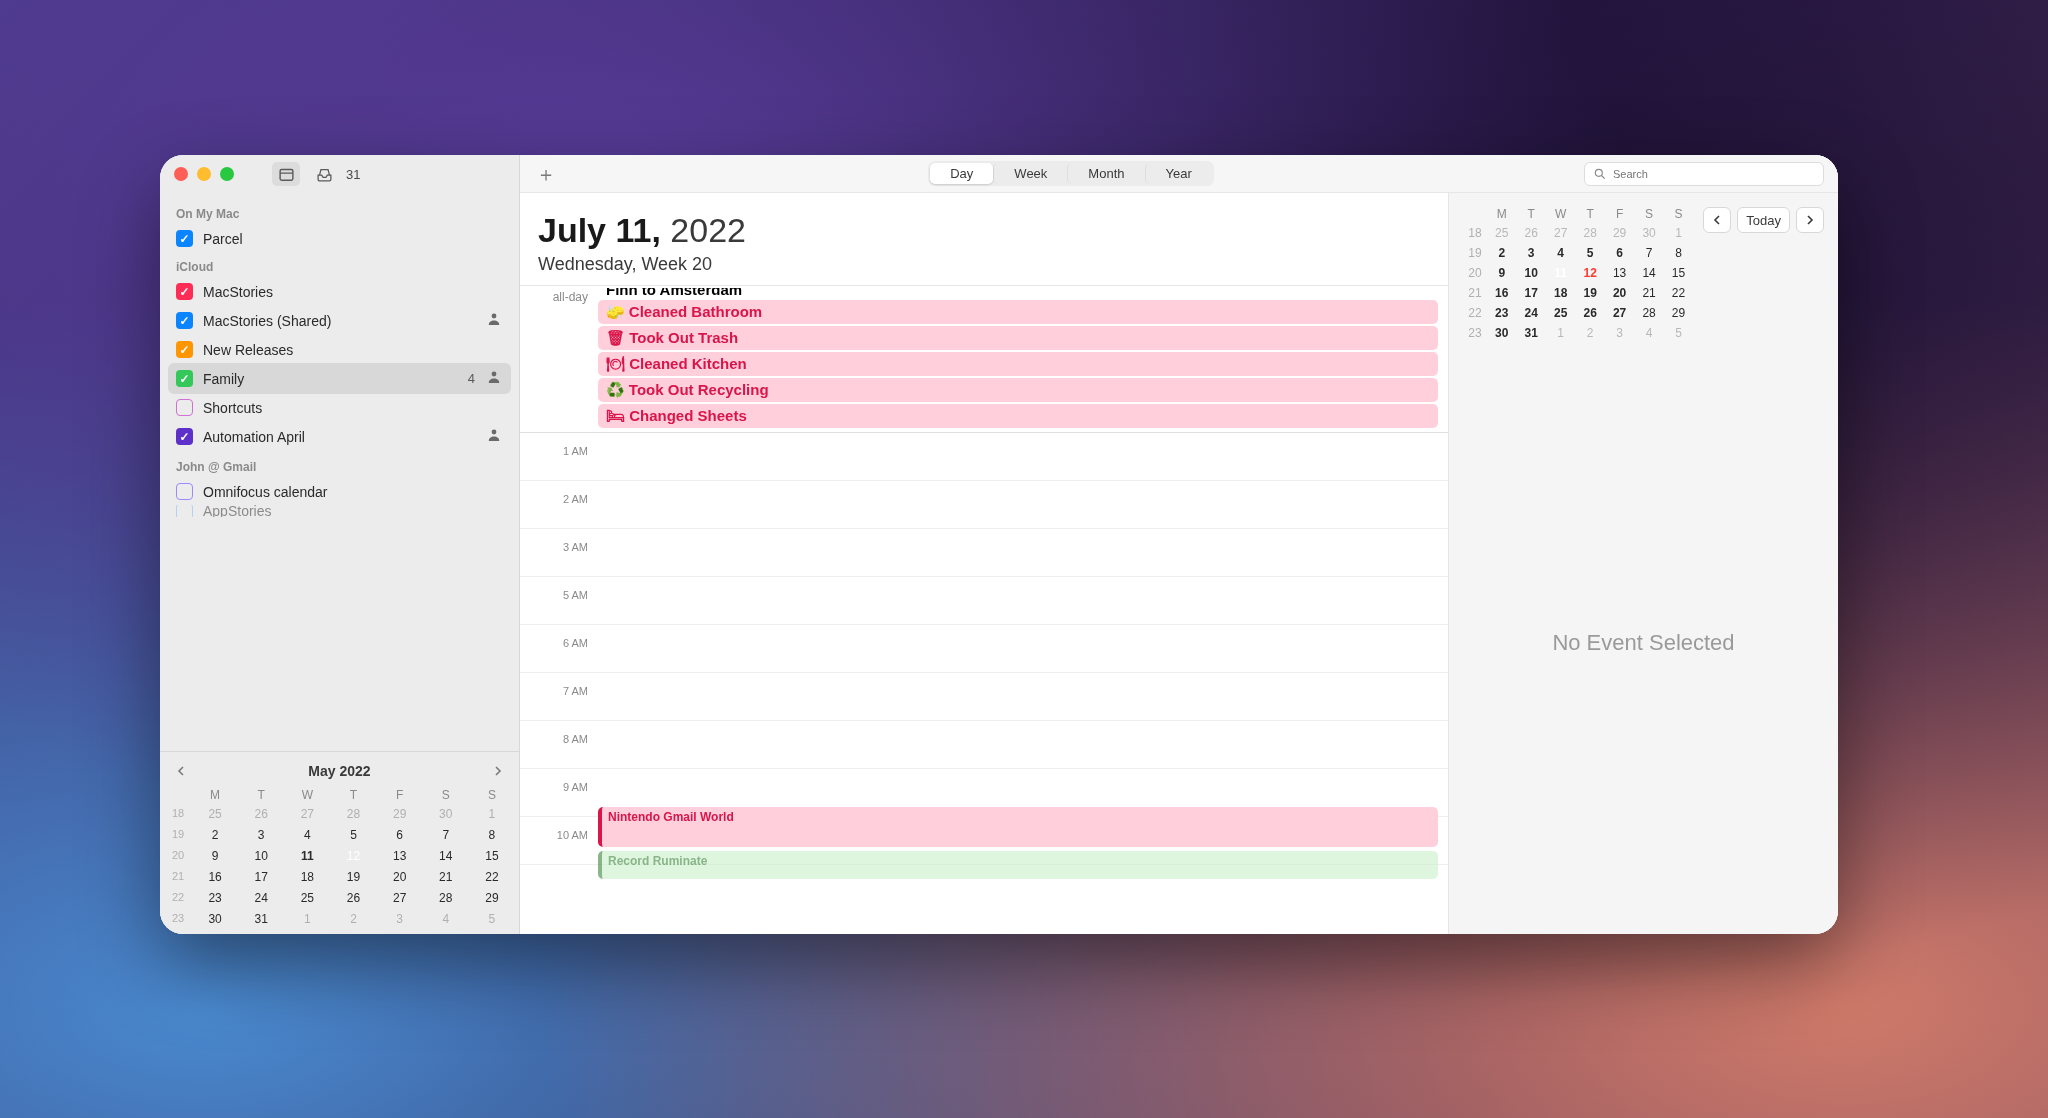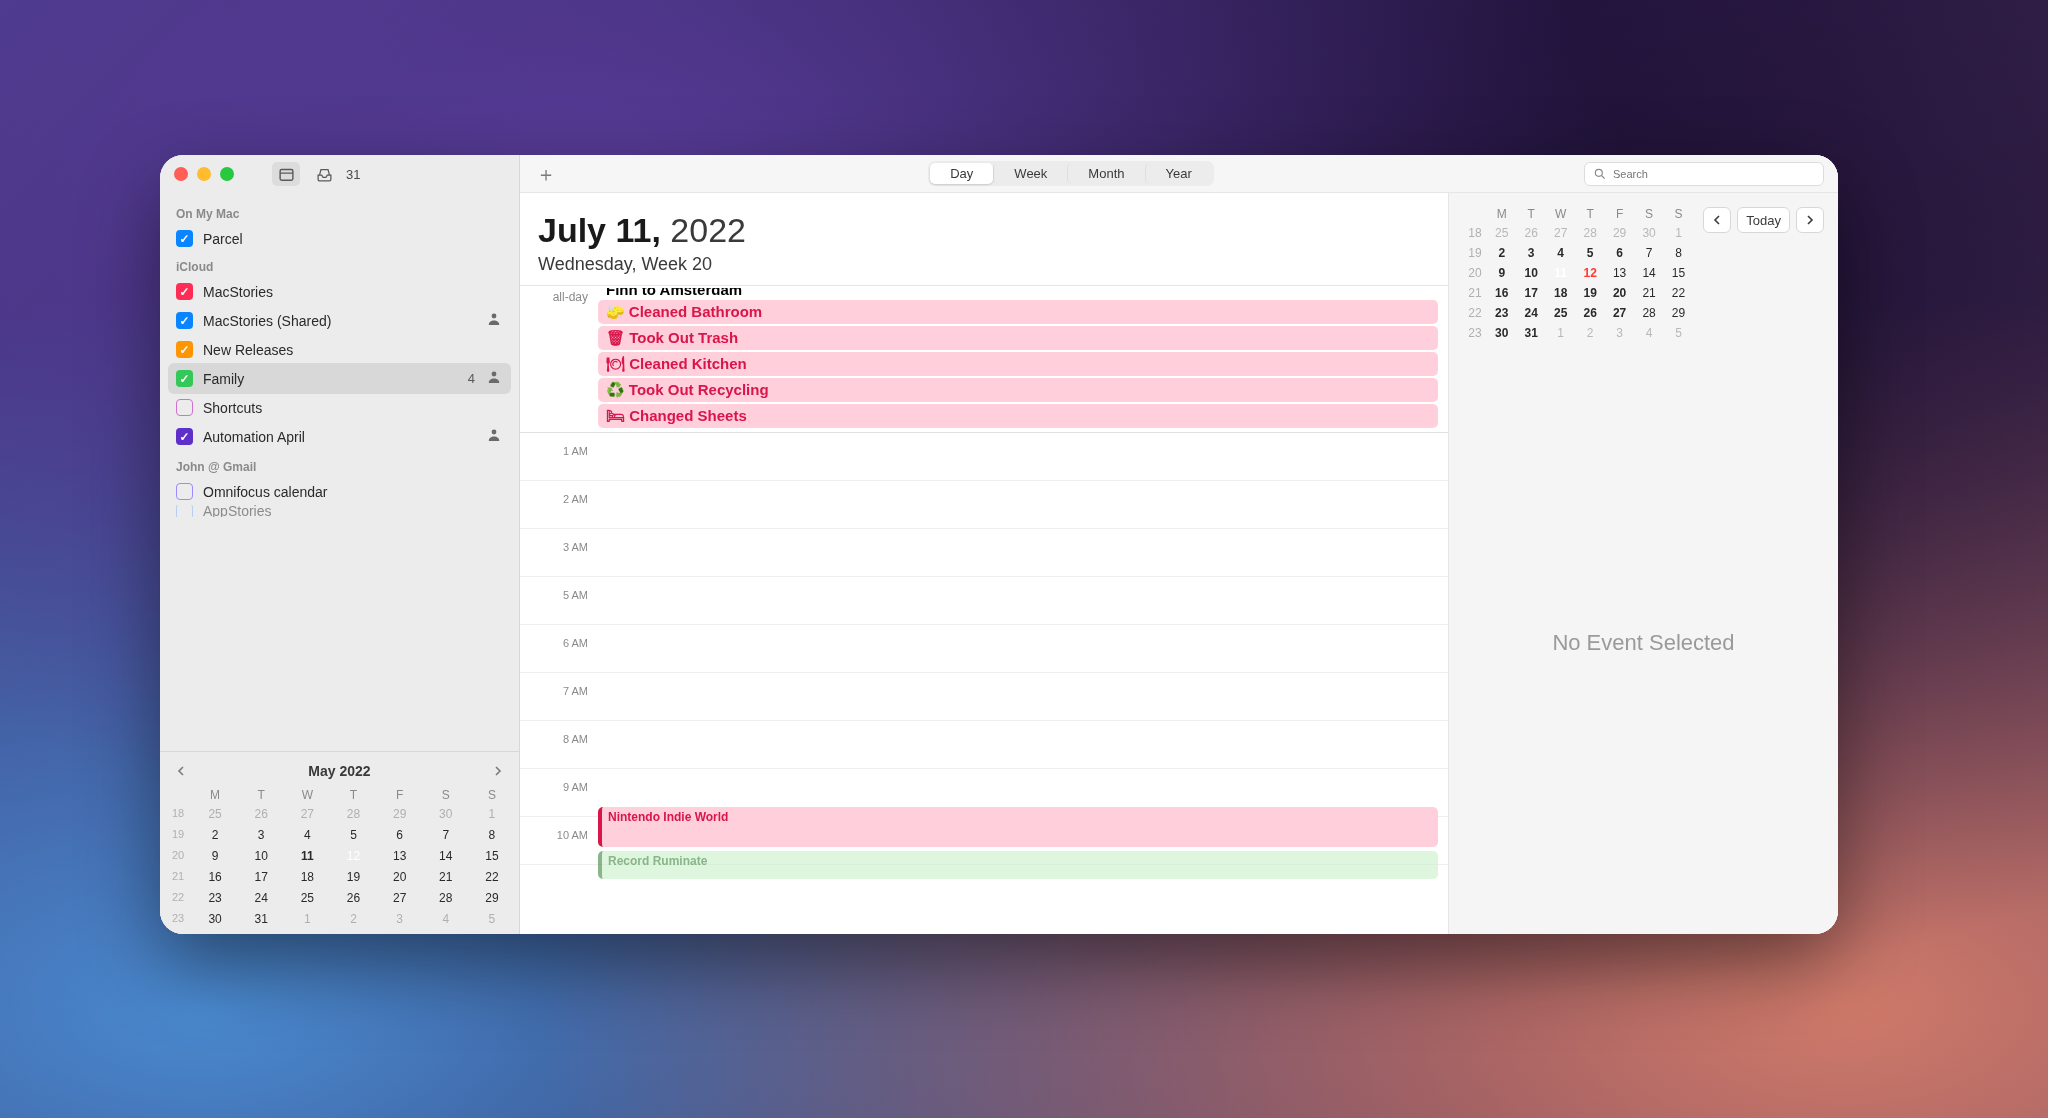--- a/index.html
+++ b/index.html
@@ -322,21 +322,21 @@
               <div class="hour-label">7 AM</div>
               <div class="hour-body" id="hb6"></div>
             </div>
             <div class="hour-row">
               <div class="hour-label">8 AM</div>
               <div class="hour-body" id="hb7"></div>
             </div>
             <div class="hour-row">
               <div class="hour-label">9 AM</div>
               <div class="hour-body" id="hb8">
-                <div class="timed-ev pink" style="top: 14px; height: 40px;">Nintendo Indie World</div>
+                <div class="timed-ev pink" style="top: 14px; height: 40px;">Nintendo Gmail World</div>
               </div>
             </div>
             <div class="hour-row">
               <div class="hour-label">10 AM</div>
               <div class="hour-body" id="hb9">
                 <div class="timed-ev green" style="top: 10px; height: 28px; opacity: 0.55;">Record Ruminate</div>
               </div>
             </div>
           </div>
       </div>

